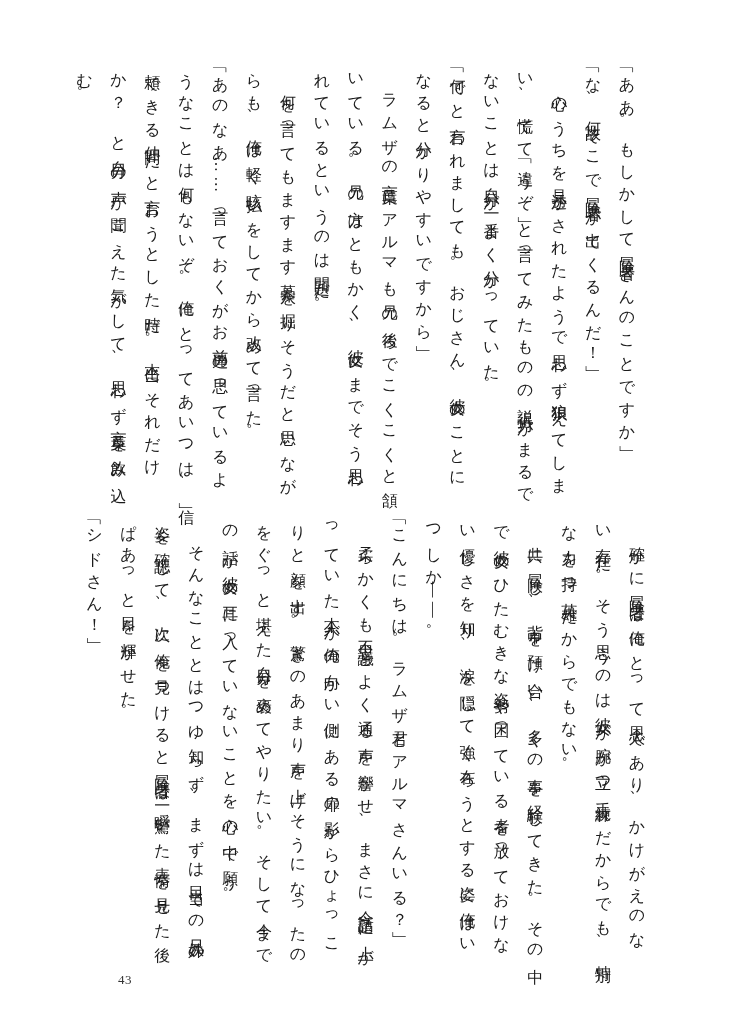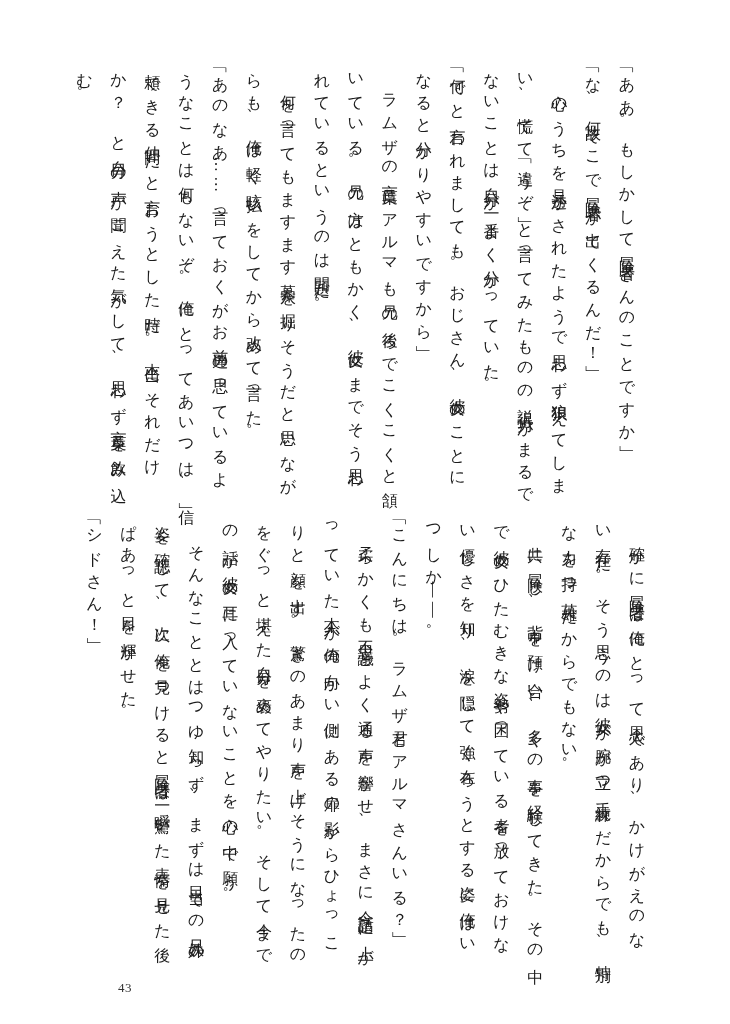--- a/index.html
+++ b/index.html
@@ -37,21 +37,21 @@
     height: 442px;
   }
   .block-bottom {
     top: 514px;
     right: 76px;
     height: 446px;
   }
   .page-number {
     position: absolute;
     left: 118px;
-    bottom: 28px;
+    bottom: 36px;
     writing-mode: horizontal-tb;
     font-size: 13px;
     letter-spacing: 0.5px;
     color: #333333;
   }
 </style>
 </head>
 <body>
 
 <div class="page">

